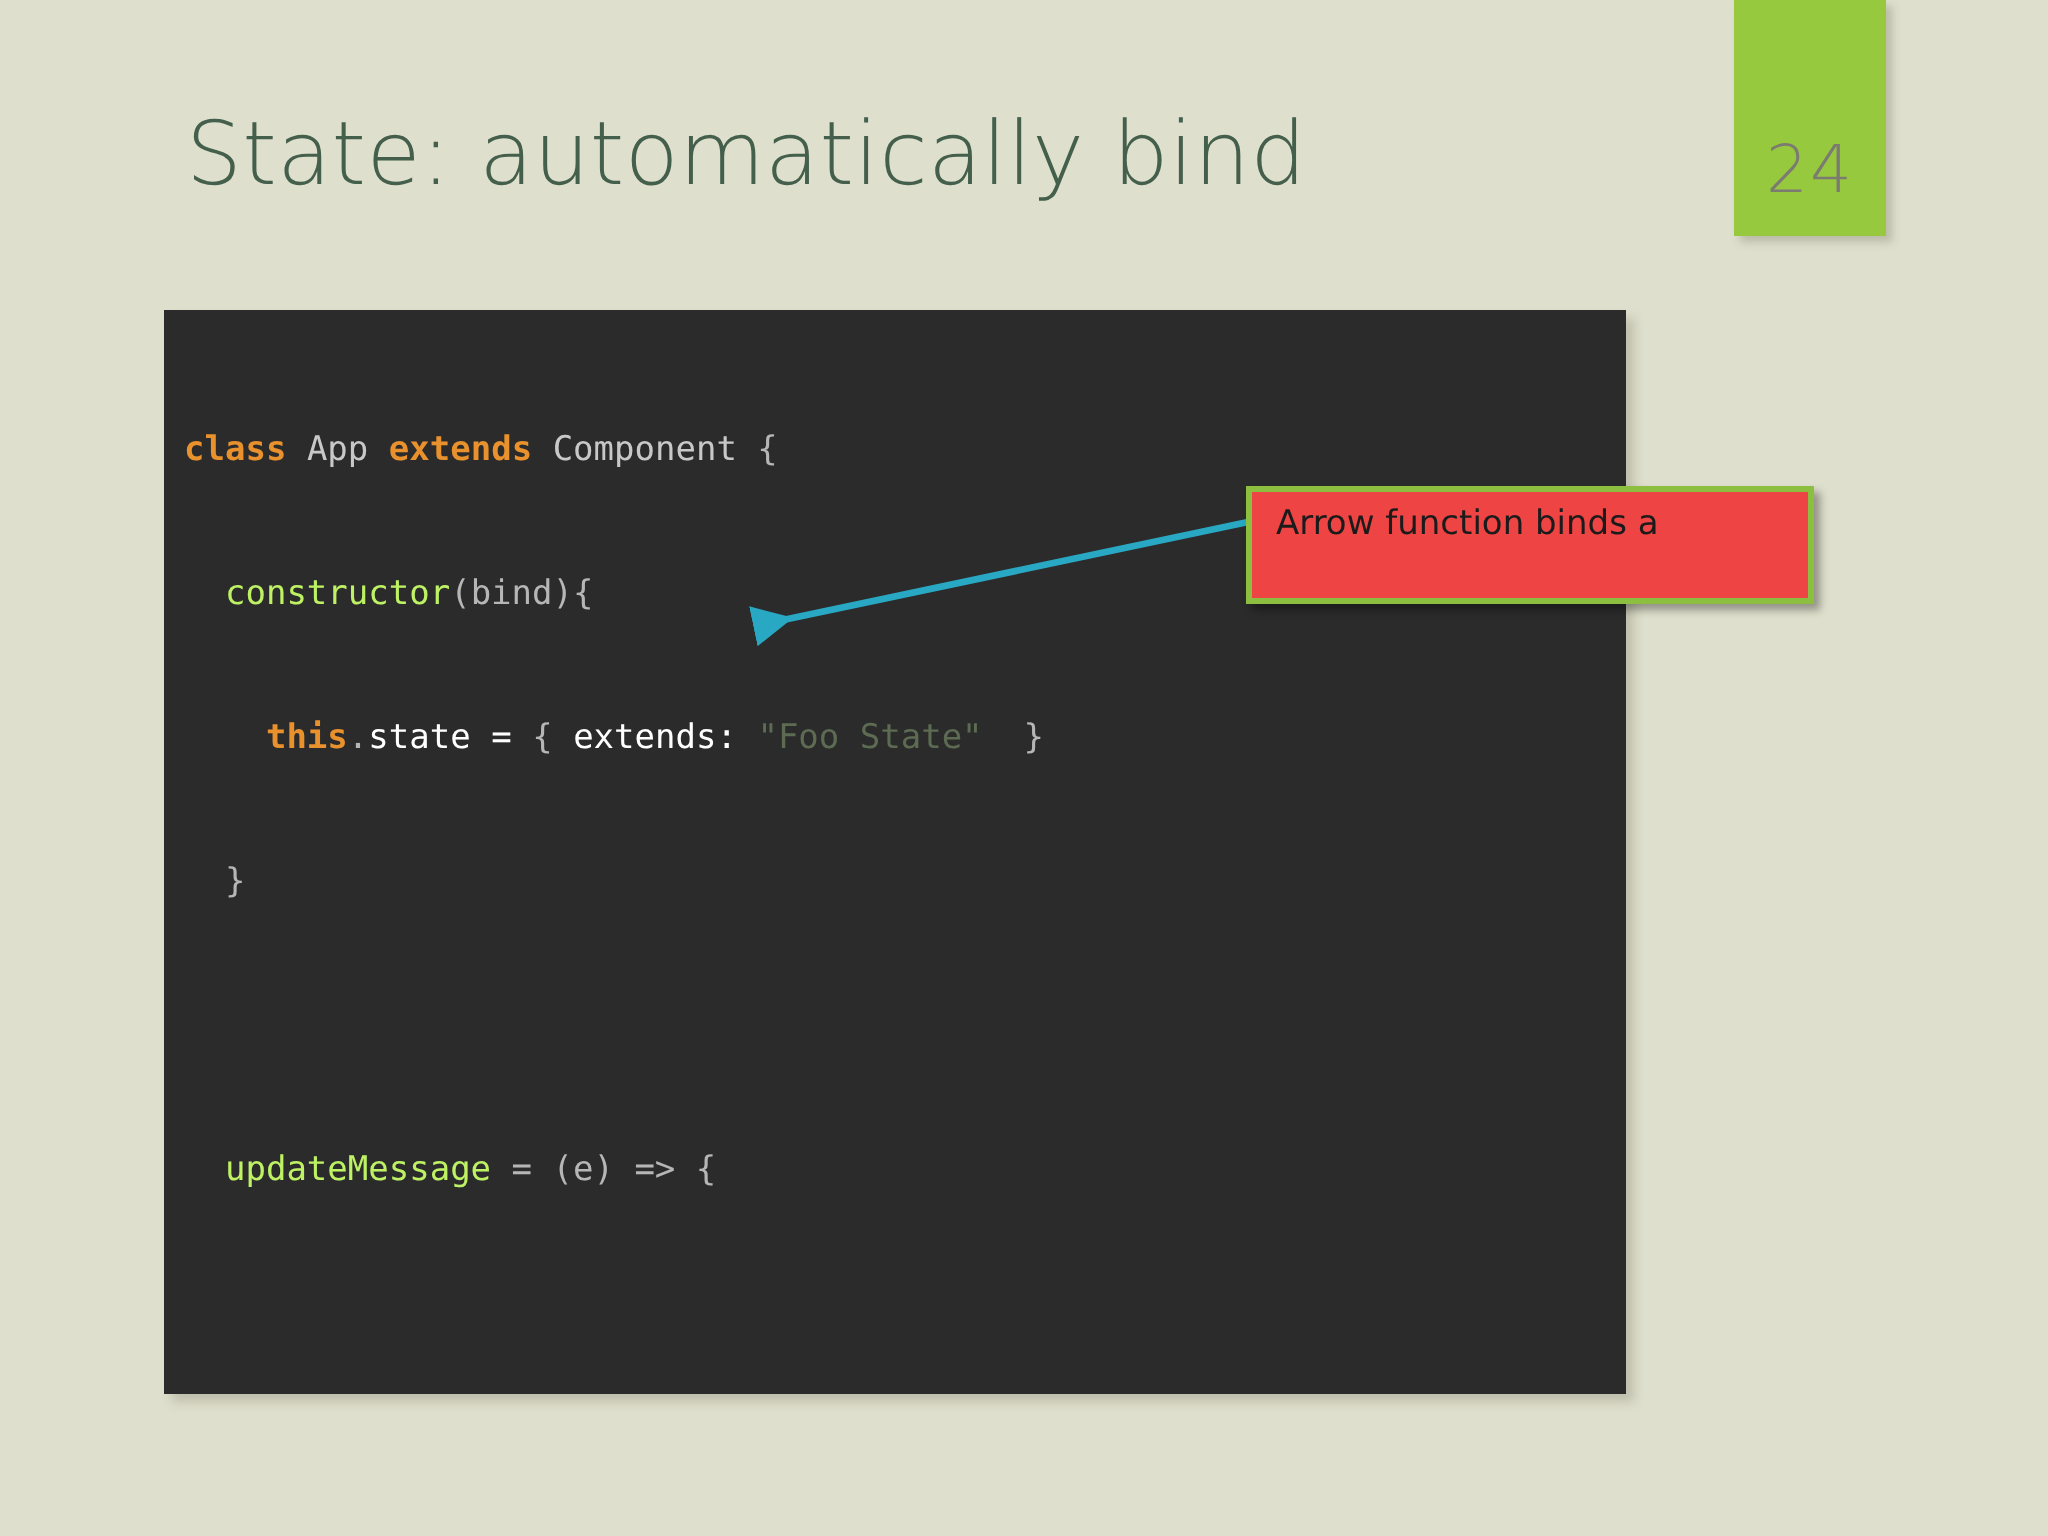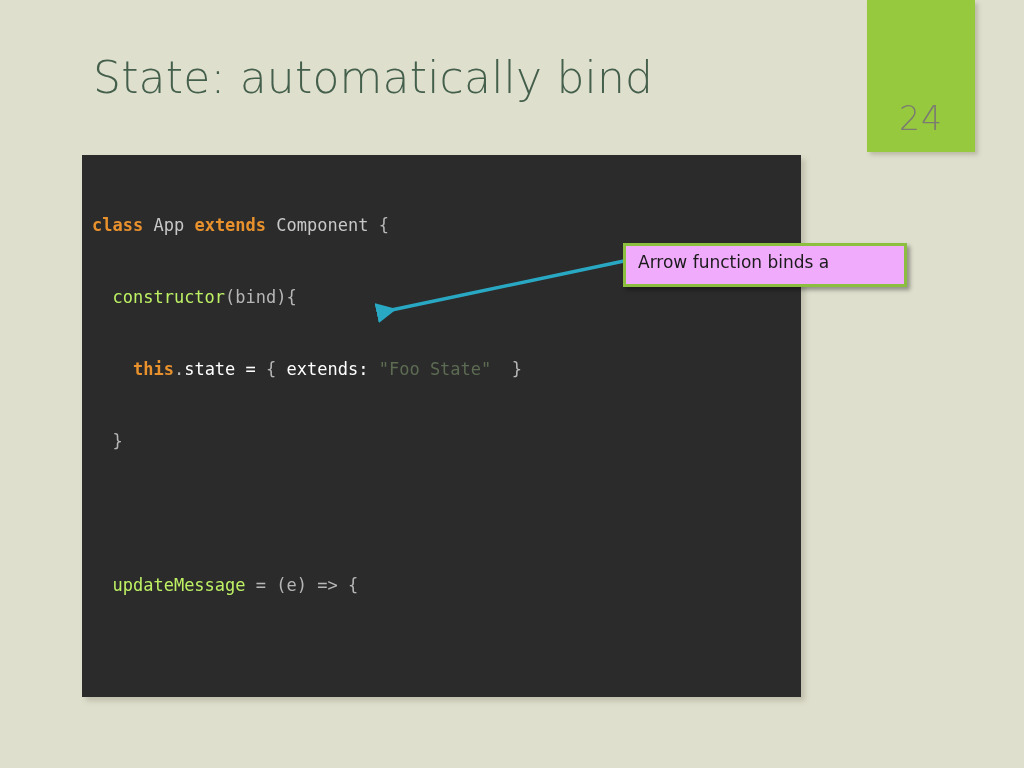--- a/index.html
+++ b/index.html
@@ -14,24 +14,23 @@
     overflow: hidden;
     position: relative;
   }
 
   
   #slide-badge {
     position: absolute;
     left: 867px;
     top: 0px;
     width: 76px;
-    height: 152px;
+    height: 118px;
     background: #96c93d;
     box-shadow: 3px 3px 4px rgba(120,120,100,0.35);
-    padding-left: 32px;
   }
   #slide-badge .num {
     position: absolute;
     left: 0;
     right: 0;
     bottom: 14px;
     text-align: center;
     font-size: 33px;
     color: #7b7b72;
     font-family: "DejaVu Sans", sans-serif;
@@ -57,20 +56,21 @@
   
   #code-panel {
     position: absolute;
     left: 82px;
     top: 155px;
     width: 719px;
     height: 542px;
     background: #2b2b2b;
     box-shadow: 4px 4px 5px rgba(120,120,100,0.30);
     overflow: hidden;
+    padding-left: 12px;
   }
   #code-block {
     position: absolute;
     left: 10px;
     top: 10px;
     font-family: "DejaVu Sans Mono", monospace;
     font-size: 17px;
     line-height: 24px;
     white-space: pre;
     color: #a9b7c6;
@@ -85,22 +85,22 @@
   .dim  { color: #ffffff; }                          
   .str  { color: #5c6b52; }                          
   .wht  { color: #c8c8c8; }
 
   
   #callout {
     position: absolute;
     left: 623px;
     top: 243px;
     width: 284px;
-    height: 44px;
-    background: #f0abfc;
+    height: 59px;
+    background: #ef4444;
     border: 3px solid #8cbf3f;
     box-sizing: border-box;
     box-shadow: 3px 3px 4px rgba(0,0,0,0.35);
   }
   #callout .txt {
     position: absolute;
     left: 12px;
     top: 5px;
     font-family: "DejaVu Sans", sans-serif;
     font-size: 17px;

